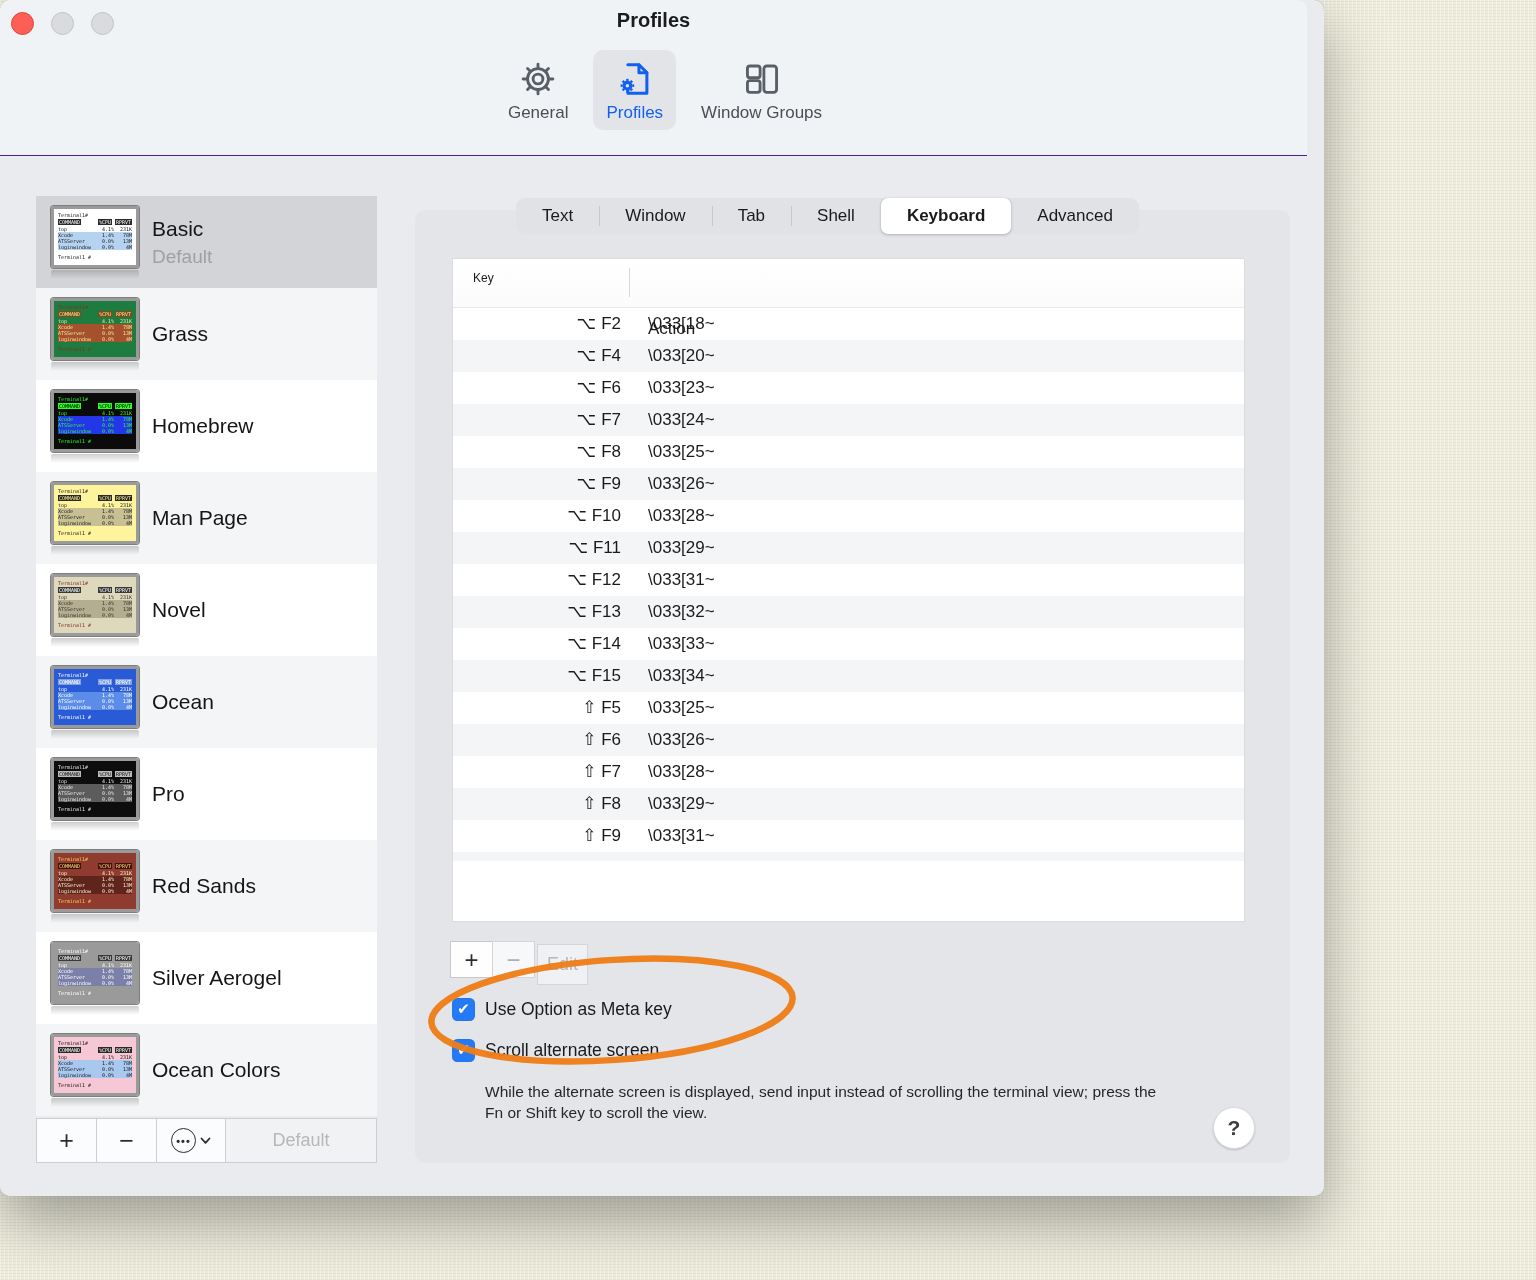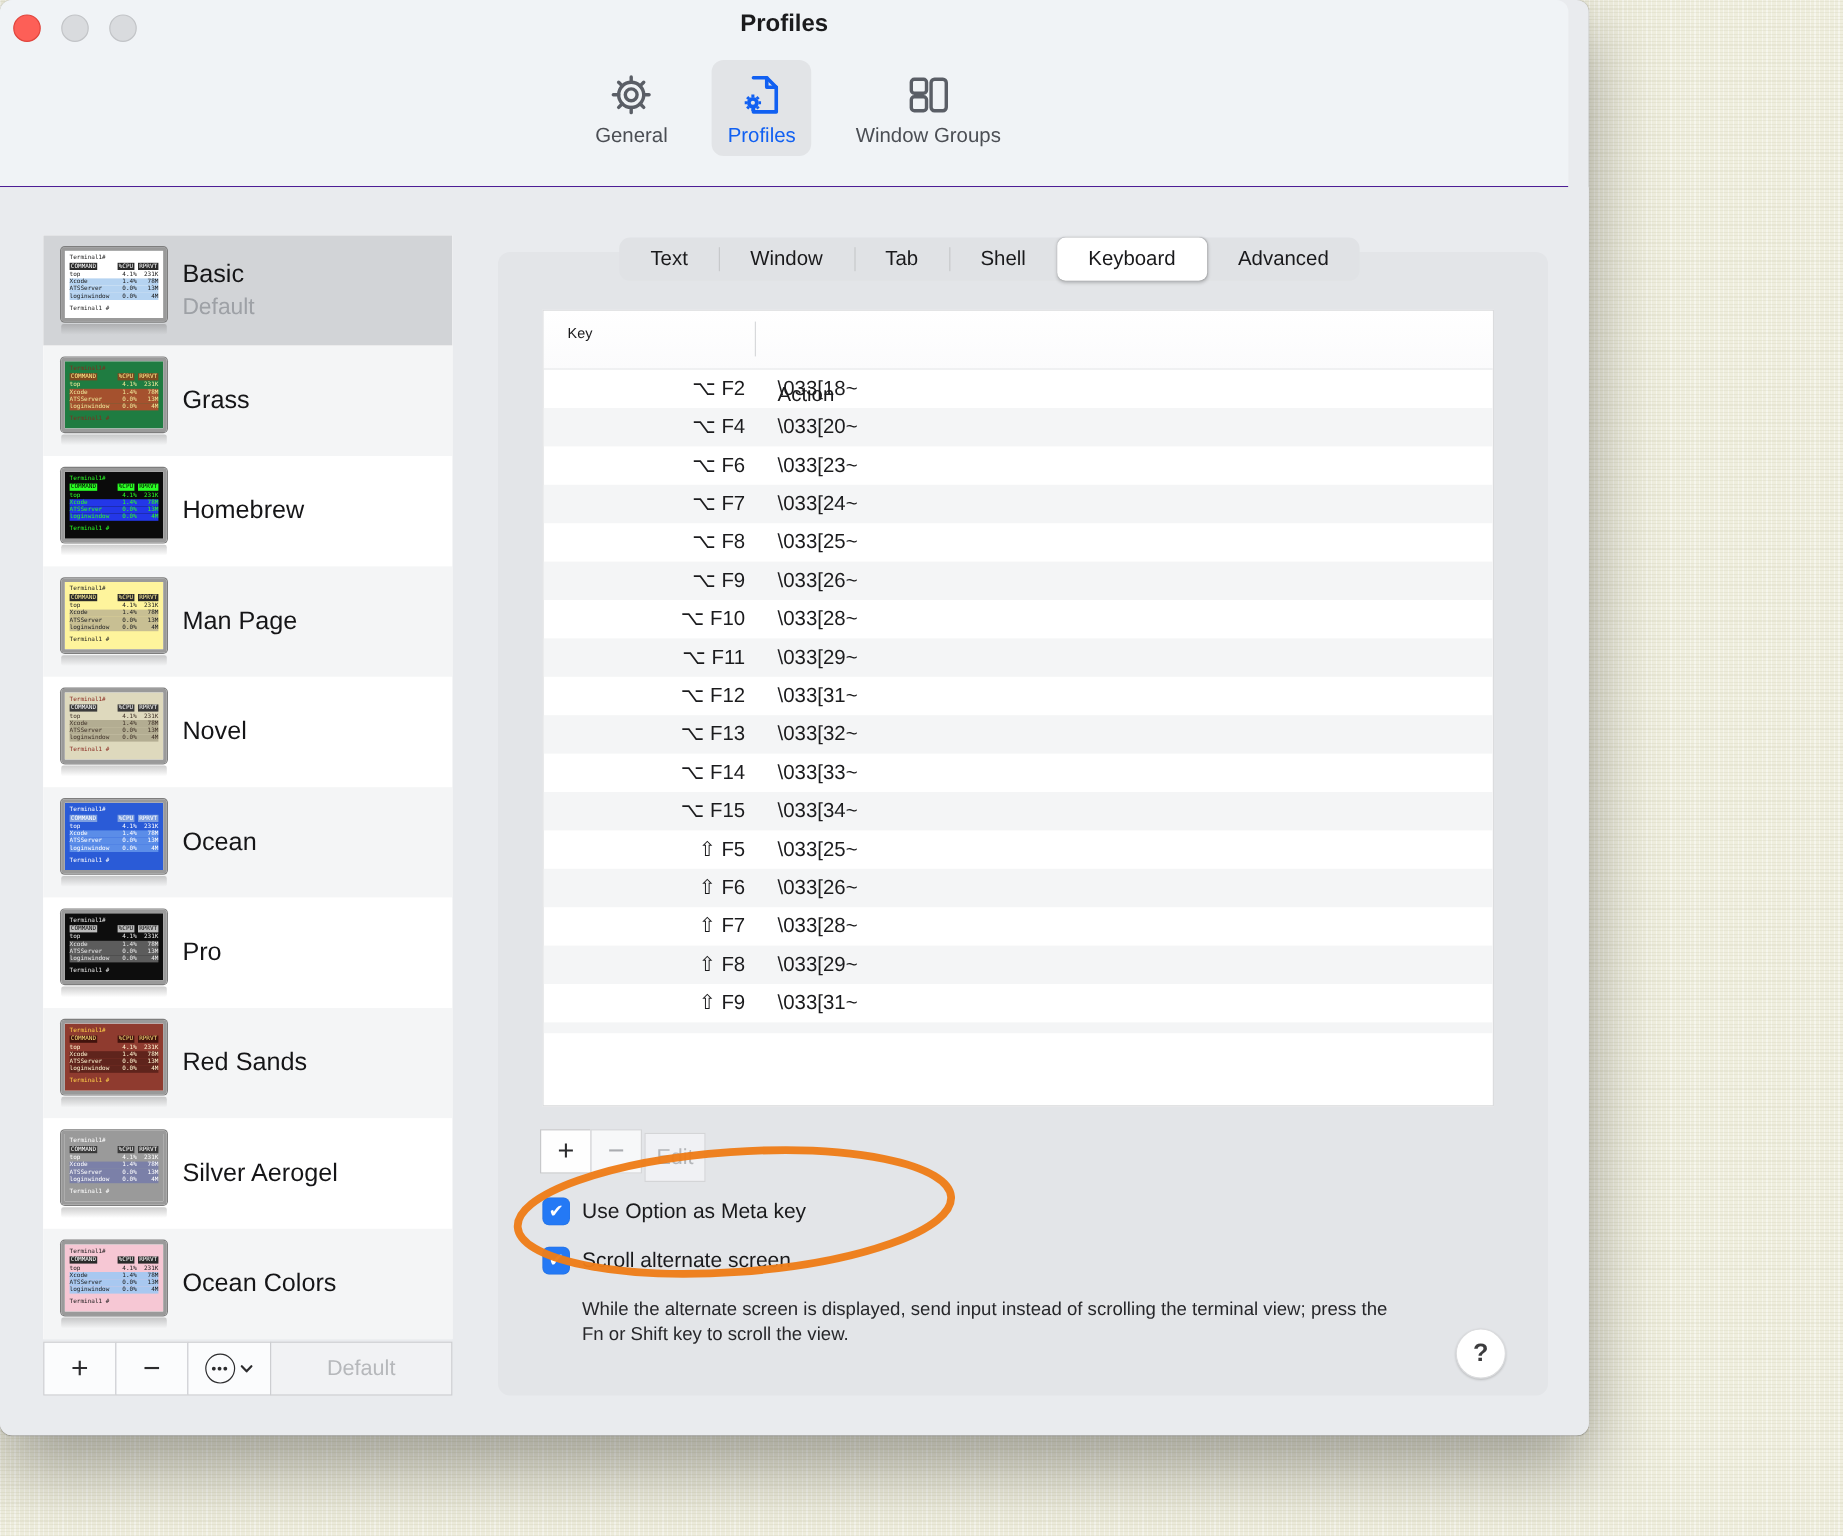--- a/index.html
+++ b/index.html
@@ -12,21 +12,21 @@
   
   .window{position:absolute;left:0;top:0;width:1324px;height:1196px;border-radius:10px;
     box-shadow:0 25px 60px rgba(0,0,0,.35),0 0 1px rgba(0,0,0,.3);background:#e9ebee;}
   .chrome{position:absolute;left:0;top:0;right:17px;height:155px;background:#f0f3f6;
     border-bottom:1px solid #4c1d95;border-radius:10px 10px 0 0;}
   .lights{position:absolute;left:11px;top:12px;display:flex;gap:17px;}
   .light{width:23px;height:23px;border-radius:50%;box-sizing:border-box;}
   .light.close{background:#fd5f57;border:1px solid #e0443c;}
   .light.dim{background:#d9dbde;border:1px solid #c2c4c7;}
   .win-title{position:absolute;left:0;right:0;top:9px;text-align:center;font-size:20px;font-weight:700;color:#1b1b1d;}
-  .toolbar{position:absolute;left:0;right:0;top:50px;display:flex;justify-content:center;gap:24px;margin-left:23px;}
+  .toolbar{position:absolute;left:0;right:0;top:50px;display:flex;justify-content:center;gap:12px;margin-left:23px;}
   .tb-item{display:flex;flex-direction:column;align-items:center;gap:4px;padding:9px 13px 7px;border-radius:10px;cursor:default;}
   .tb-item.selected{background:#e2e4e7;}
   .tb-icon{width:42px;height:40px;display:flex;align-items:center;justify-content:center;}
   .tb-label{font-size:17px;color:#4b4e54;white-space:nowrap;}
   .tb-item.selected .tb-label{color:#1160f2;}
   
   .content{position:absolute;left:0;top:156px;right:0;bottom:0;background:#e9ebee;border-radius:0 0 10px 10px;}
   
   .profile-list{position:absolute;left:36px;top:40px;width:341px;height:920px;margin:0;padding:0;list-style:none;background:#ffffff;overflow:hidden;}
   .profile-row{height:92px;display:flex;align-items:center;padding-left:15px;box-sizing:border-box;background:#ffffff;}
@@ -52,21 +52,21 @@
   .sf-btn:first-child{margin-left:0;}
   .sf-add,.sf-remove{width:61px;font-size:25px;font-weight:300;}
   .sf-more{width:70px;gap:4px;}
   .more-circle{width:23px;height:23px;border:1.7px solid #2c2c2e;border-radius:50%;display:flex;align-items:center;justify-content:center;font-size:11px;letter-spacing:1px;color:#2c2c2e;font-weight:700;}
   .sf-default{flex:1;background:#f1f2f4;font-size:18px;color:#b6b8bb;}
   
   .panel{position:absolute;left:415px;top:54px;width:875px;height:953px;background:#e3e5e8;border-radius:10px;}
   .tabbar{position:absolute;left:516px;top:42px;height:36px;display:flex;align-items:stretch;background:#e0e2e5;border-radius:9px;}
   .seg{position:relative;display:flex;align-items:center;padding:0 26px;font-size:17px;color:#1a1a1c;white-space:nowrap;}
   .seg.divided::before{content:"";position:absolute;left:0;top:8px;bottom:8px;width:1px;background:#c7c9cb;}
-  .seg.selected{background:#ffffff;border-radius:7px;box-shadow:0 1px 3px rgba(0,0,0,.22),0 0 1px rgba(0,0,0,.15);}
+  .seg.selected{background:#ffffff;border-radius:7px;box-shadow:0 1px 3px rgba(0,0,0,.22),0 0 1px rgba(0,0,0,.15);font-weight:bold;}
   
   .ktable{position:absolute;left:452px;top:102px;width:793px;height:664px;box-sizing:border-box;background:#fff;border:1px solid #dbdcde;overflow:hidden;}
   .thead{position:relative;height:48px;background:linear-gradient(#ffffff,#fbfbfc);border-bottom:1px solid #e7e8e9;}
   .th-key{position:absolute;left:20px;top:12px;font-size:12px;color:#1a1a1c;}
   .th-div{position:absolute;left:176px;top:9px;width:1px;height:29px;background:#d8d9db;}
   .th-action{position:absolute;left:195px;top:12px;font-size:17px;color:#1a1a1c;margin-top:48px;}
   .tbody{position:relative;}
   .tbody::after{content:"";display:block;height:9px;background:#f4f5f6;}
   .krow{display:flex;height:32px;line-height:32px;font-size:17px;color:#1b1b1d;}
   .krow:nth-child(even){background:#f4f5f6;}

